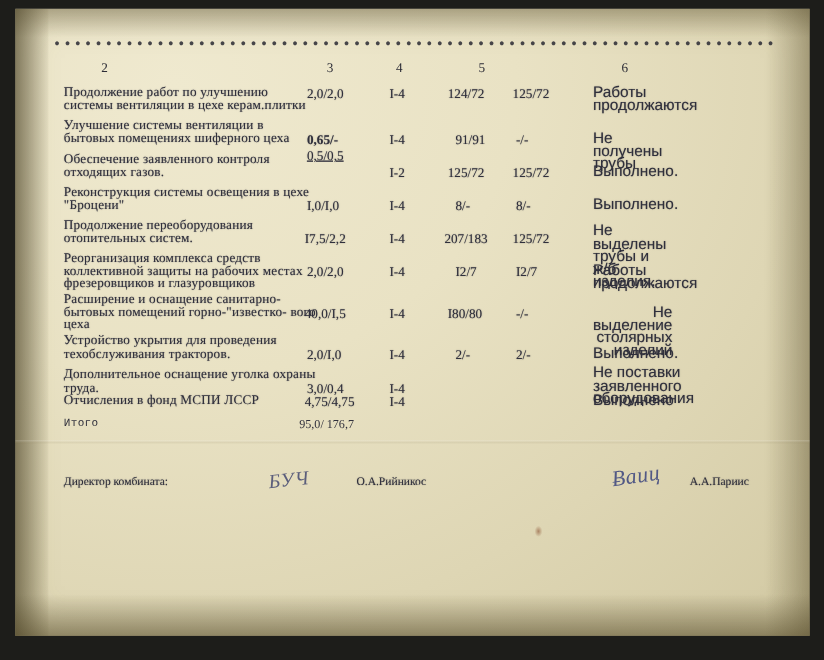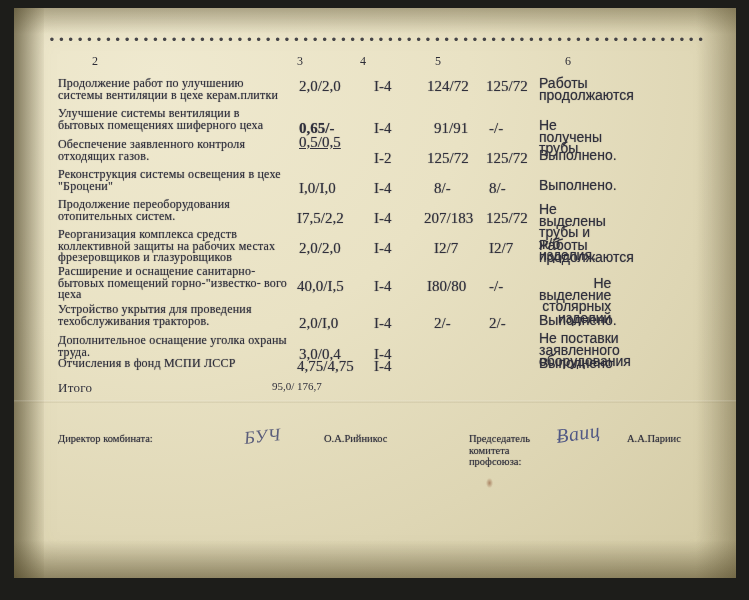--- a/index.html
+++ b/index.html
@@ -62,36 +62,35 @@
     font-family:"Liberation Serif", serif;
     font-size:12px;line-height:11.5px;
     color:#30303c;
     letter-spacing:.2px;
     width:230px;
     text-shadow:0 0 1.1px rgba(40,40,55,.55);
   }
   .c-num{
     position:absolute;
     font-family:"Liberation Serif", serif;
-    font-size:15px;color:#30303c;
+    font-size:12px;color:#30303c;
     white-space:nowrap;
     text-shadow:0 0 1.1px rgba(40,40,55,.55);
-    margin-left:20px;
   }
   .c-note{
     position:absolute;
     font-family:Liberation Sans, sans-serif;
     font-size:14px;line-height:11.5px;color:#30303c;
     white-space:pre-line;
     text-shadow:0 0 1.1px rgba(40,40,55,.55);
   }
   .total-label{
     position:absolute;left:44px;top:372px;
-    font-family:Liberation Serif, serif;
-    font-size:13px;color:#30303c;letter-spacing:.3px;
+    font-family:Liberation Mono, monospace;
+    font-size:10px;color:#30303c;letter-spacing:.3px;
   }
   .total-val{
     position:absolute;left:258px;top:372px;
     font-family:"Liberation Serif", serif;
     font-size:11px;color:#30303c;
   }
   .sig{
     position:absolute;
     font-family:"Liberation Serif", serif;
     font-size:10.5px;line-height:11.5px;color:#30303c;
@@ -245,21 +244,18 @@
       </div>
 
       <div class="total-label">Итого</div>
       <div class="total-val">95,0/ 176,7</div>
     </div>
 
     <div class="sig" style="left:44px;top:425px;">Директор комбината:</div>
     <div class="hand hand1">БУЧ</div>
     <div class="sig" style="left:310px;top:425px;">О.А.Рийникос</div>
 
-    <div class="sig" style="left:455px;top:425px;">Председатель
-комитета
-профсоюза:</div>
     <div class="hand hand2">Ƀаиц</div>
     <div class="sig" style="left:613px;top:425px;">А.А.Париис</div>
 
     <div class="stain"></div>
   </div>
 </div>
 
 </body></html>

